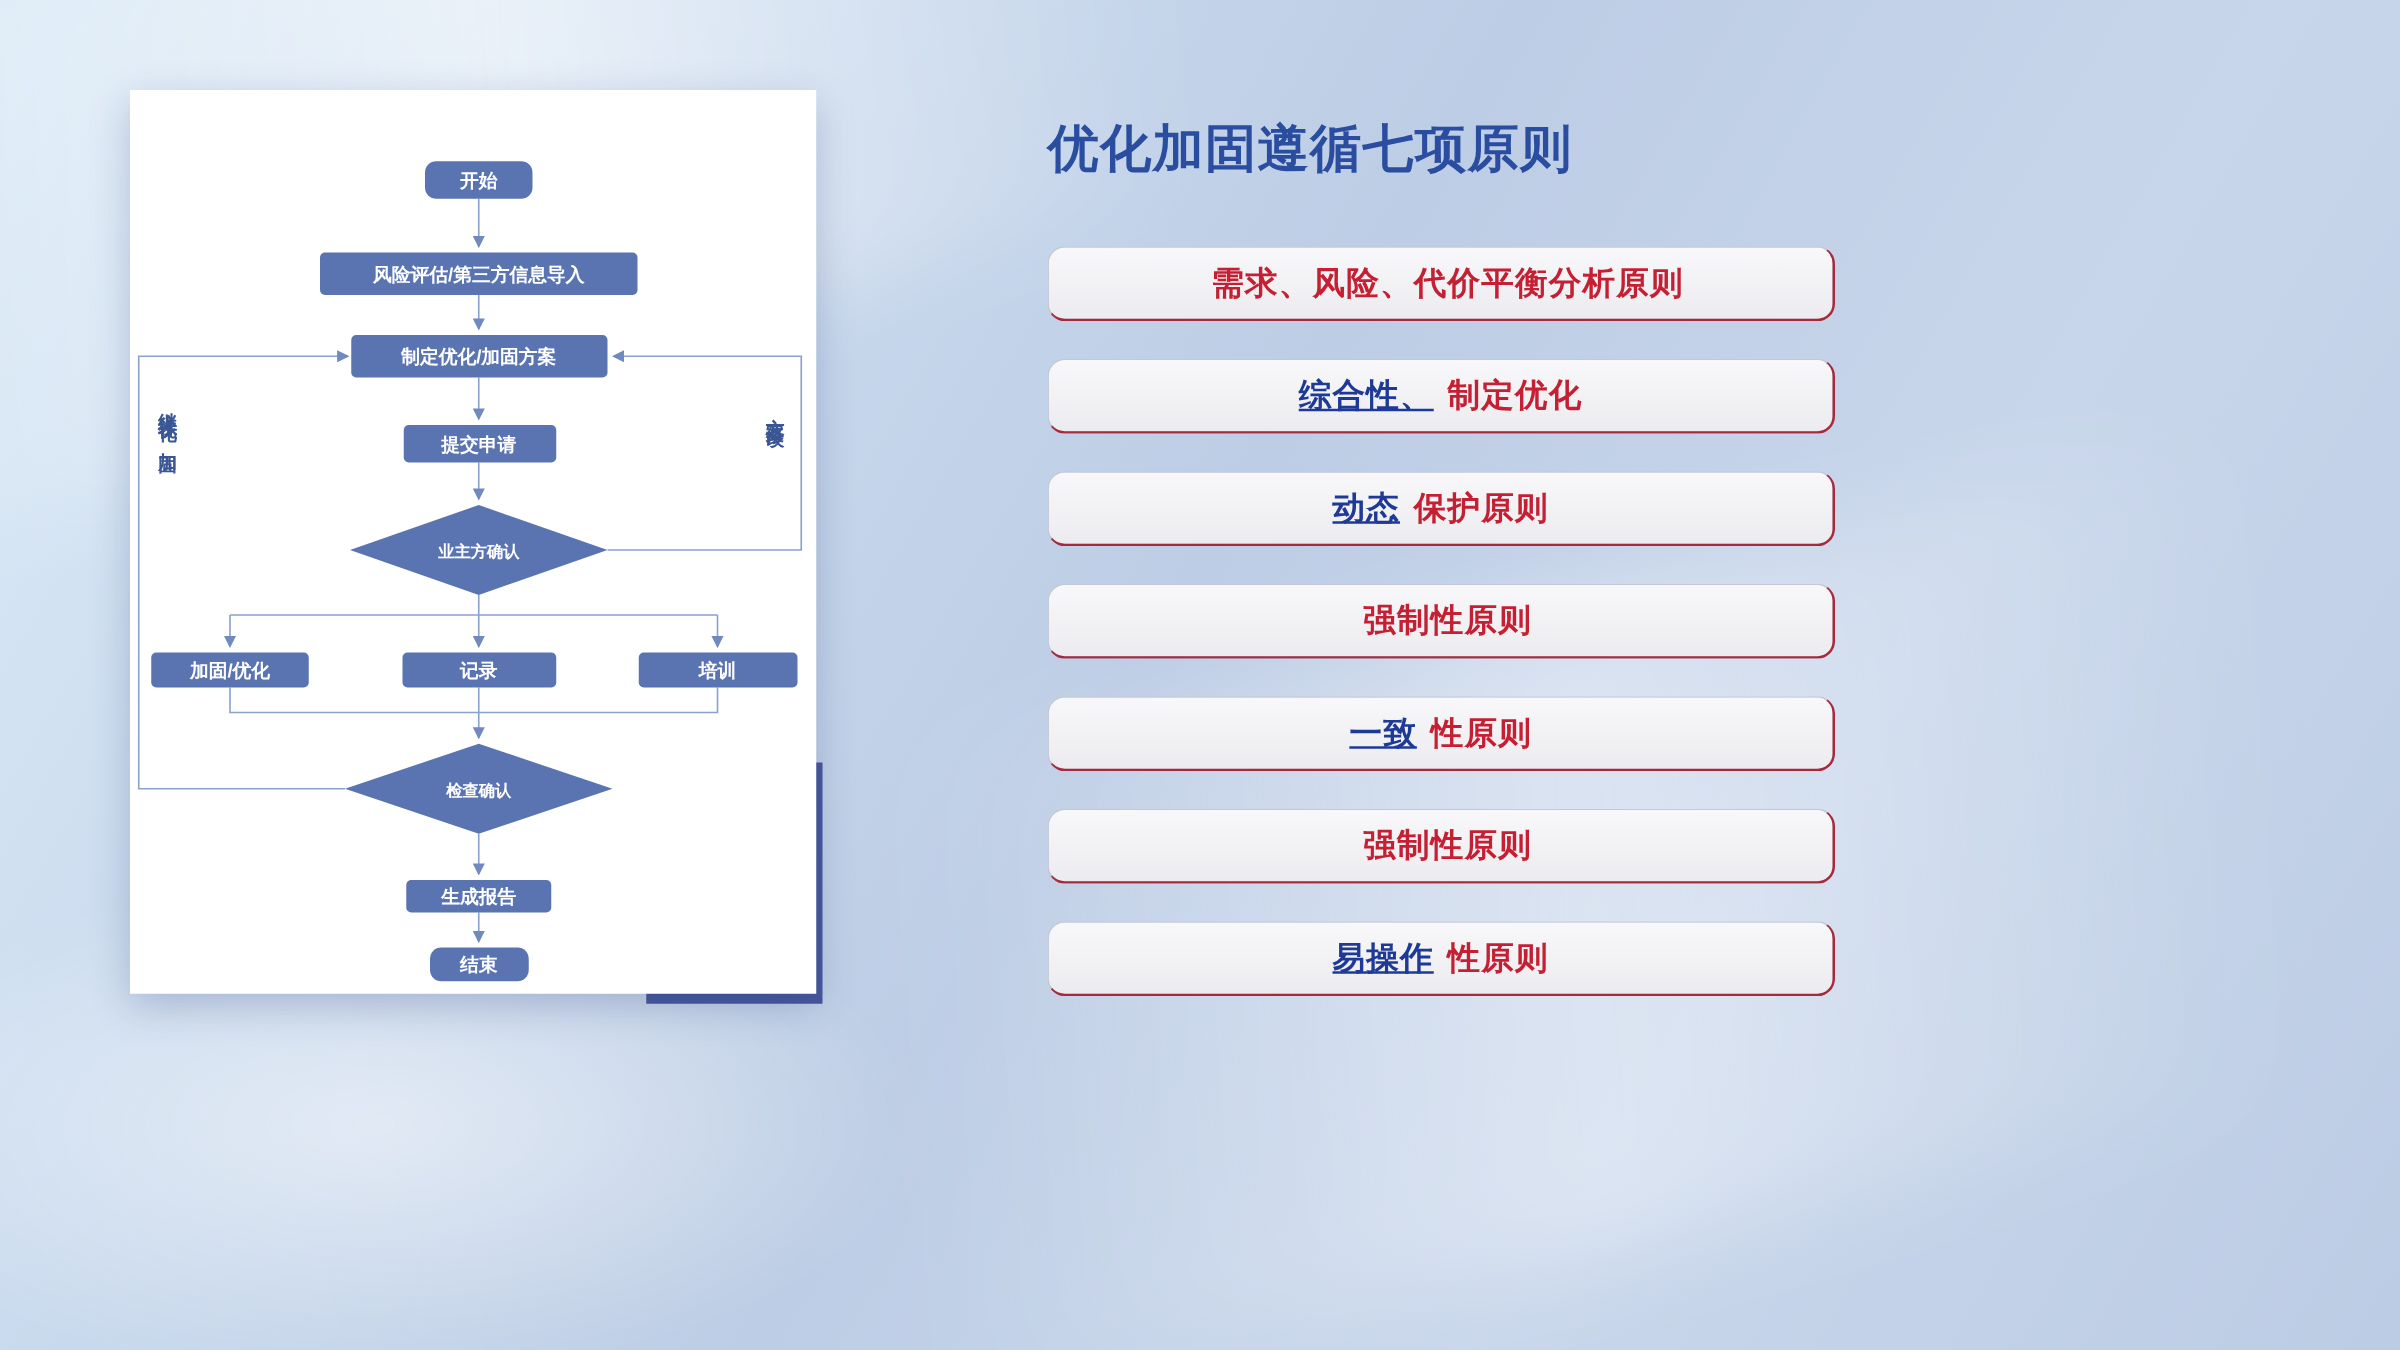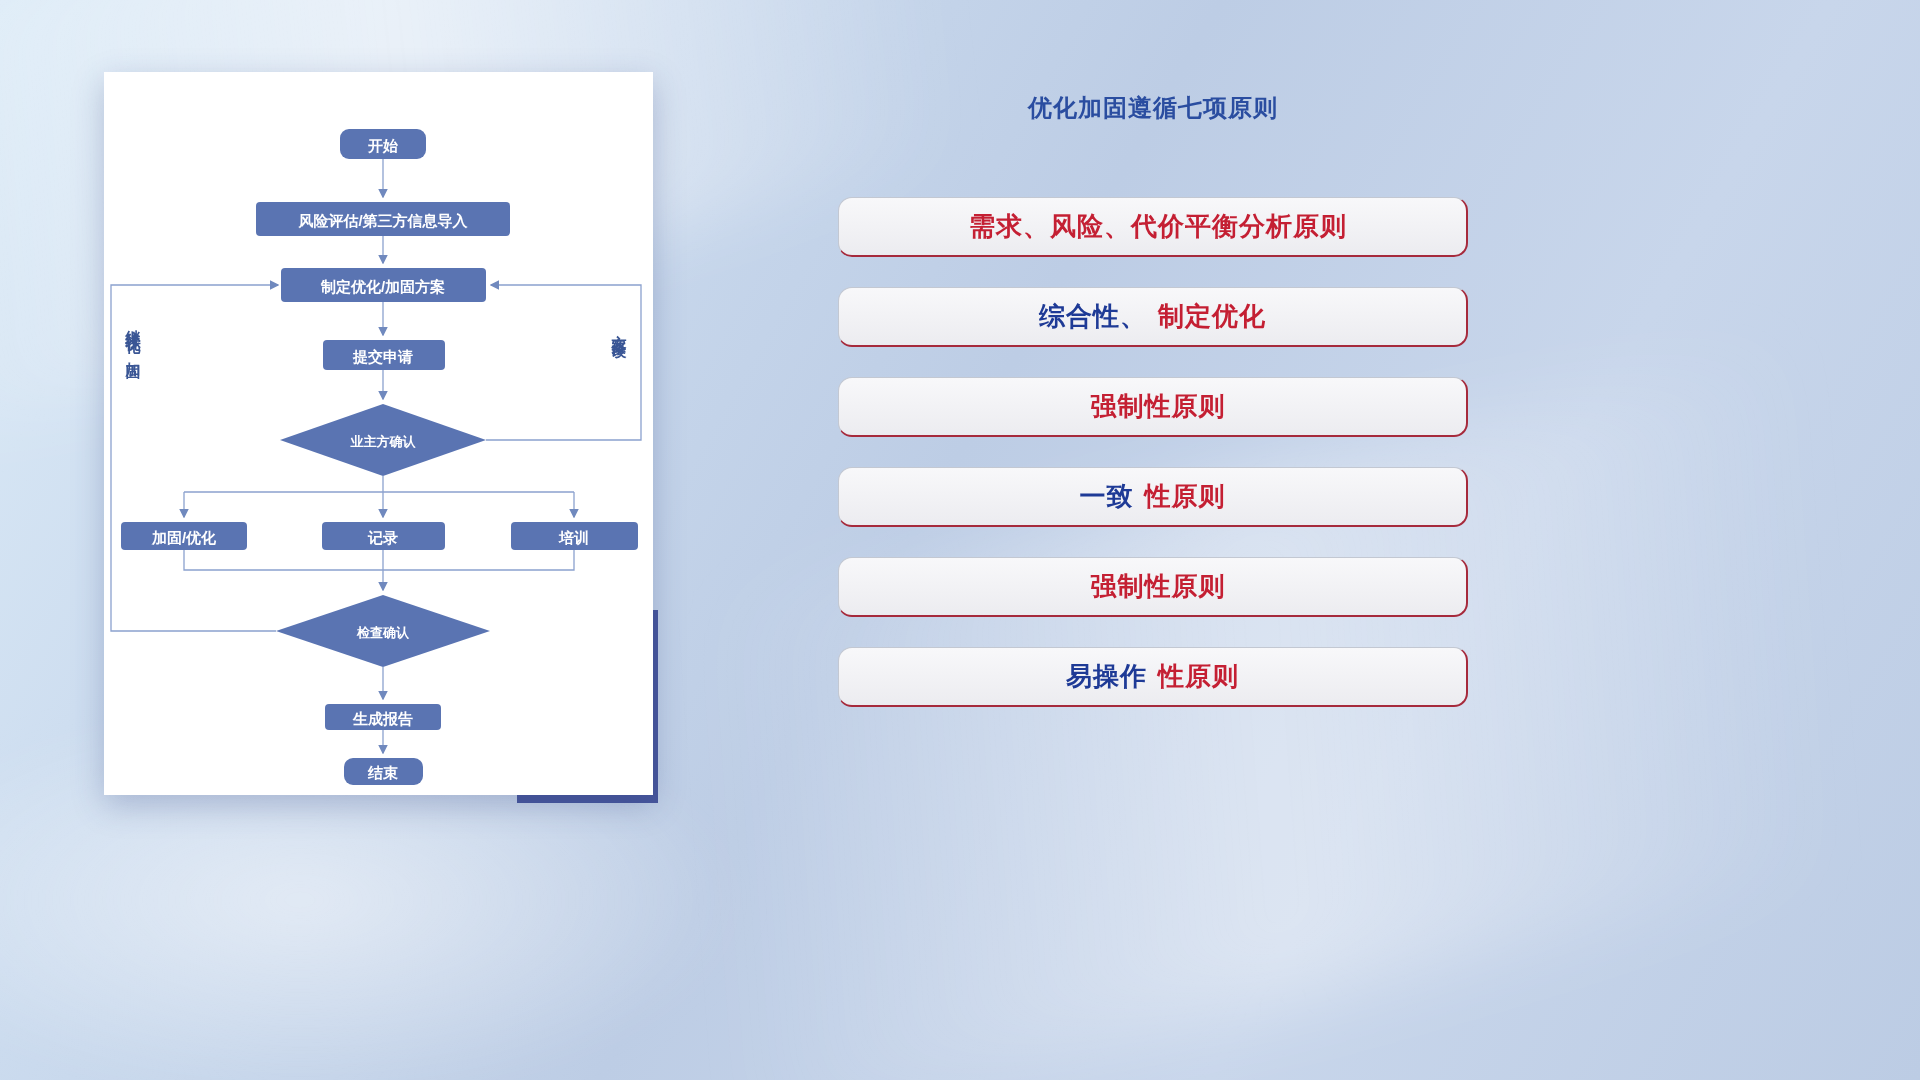--- a/index.html
+++ b/index.html
@@ -26,29 +26,29 @@
   .node { fill:#5a74b2; }
   .ntext { fill:#ffffff; font-weight:700; font-size:15px; text-anchor:middle; dominant-baseline:central;
            font-family:"Liberation Sans","DejaVu Sans",sans-serif; }
   .ntext.small { font-size:13px; }
   .vlabel { position:absolute; writing-mode:vertical-rl; text-orientation:upright;
             color:#3a5695; font-size:15px; font-weight:700; letter-spacing:3px; line-height:1; }
   .vl-left  { left:22px;  top:246px; }
   .vl-right { left:508px; top:250px; }
 
   .right-panel { position:absolute; left:838px; top:92px; width:630px; }
-  .title { text-align:center; font-size:24px; font-weight:700; color:#2a4da0; letter-spacing:1px;font-family:Liberation Serif, serif; }
+  .title { font-size:41px; font-weight:700; color:#2a4da0; letter-spacing:1px;font-family:Liberation Serif, serif; }
   .principles { position:absolute; left:0; top:105px; width:630px; }
   .principle { width:630px; height:60px; margin-bottom:30px; border-radius:14px;
                background:linear-gradient(#f8f8fa,#ececf0);
                border-top:1px solid #c3c8d2; border-left:1px solid #c3c8d2;
                border-bottom:2px solid #a62a3c; border-right:2px solid #a62a3c;
                display:flex; align-items:center; justify-content:center;
                font-size:26px; font-weight:600; letter-spacing:1px; }
-  .principle .navy { color:#1e3a96; }
+  .principle .navy { color:#1e3a96;text-decoration:underline; }
   .principle .red  { color:#c41f33;margin-left:11px; }
 </style>
 </head>
 <body>
 
 <div class="stage">
   <div class="bg-streak s1"></div>
   <div class="bg-streak s2"></div>
   <div class="bg-streak s3"></div>
 
@@ -126,20 +126,24 @@
     <div class="principles">
       <div class="principle">
           <span class="navy"></span>
           <span class="red">需求、风险、代价平衡分析原则</span>
         </div>
       <div class="principle">
           <span class="navy">综合性、</span>
           <span class="red">制定优化</span>
         </div>
       <div class="principle">
+          <span class="navy">动态</span>
+          <span class="red">保护原则</span>
+        </div>
+      <div class="principle">
           <span class="navy"></span>
           <span class="red">强制性原则</span>
         </div>
       <div class="principle">
           <span class="navy">一致</span>
           <span class="red">性原则</span>
         </div>
       <div class="principle">
           <span class="navy"></span>
           <span class="red">强制性原则</span>

